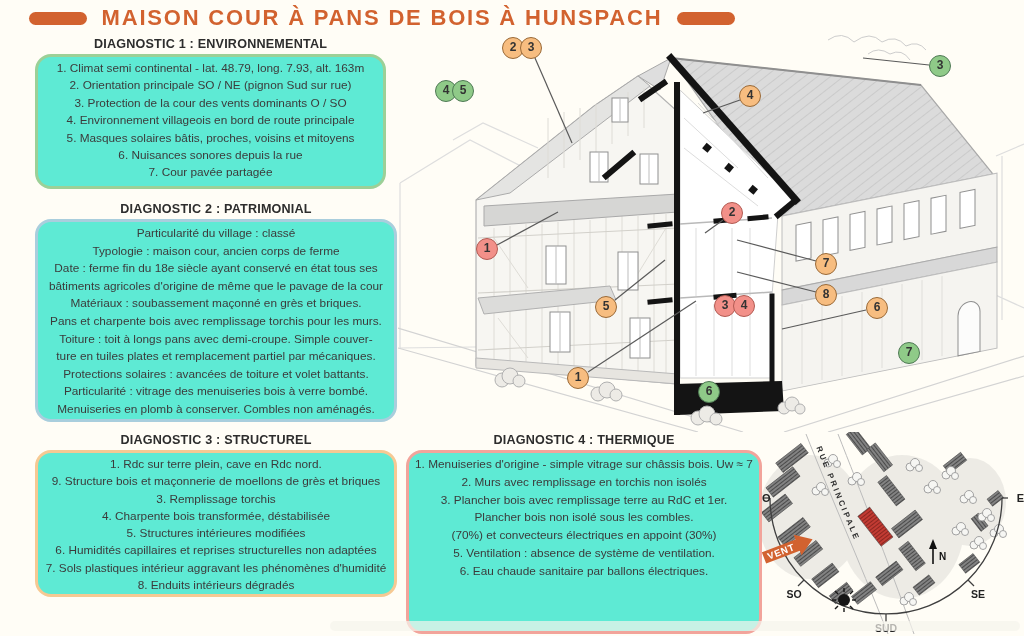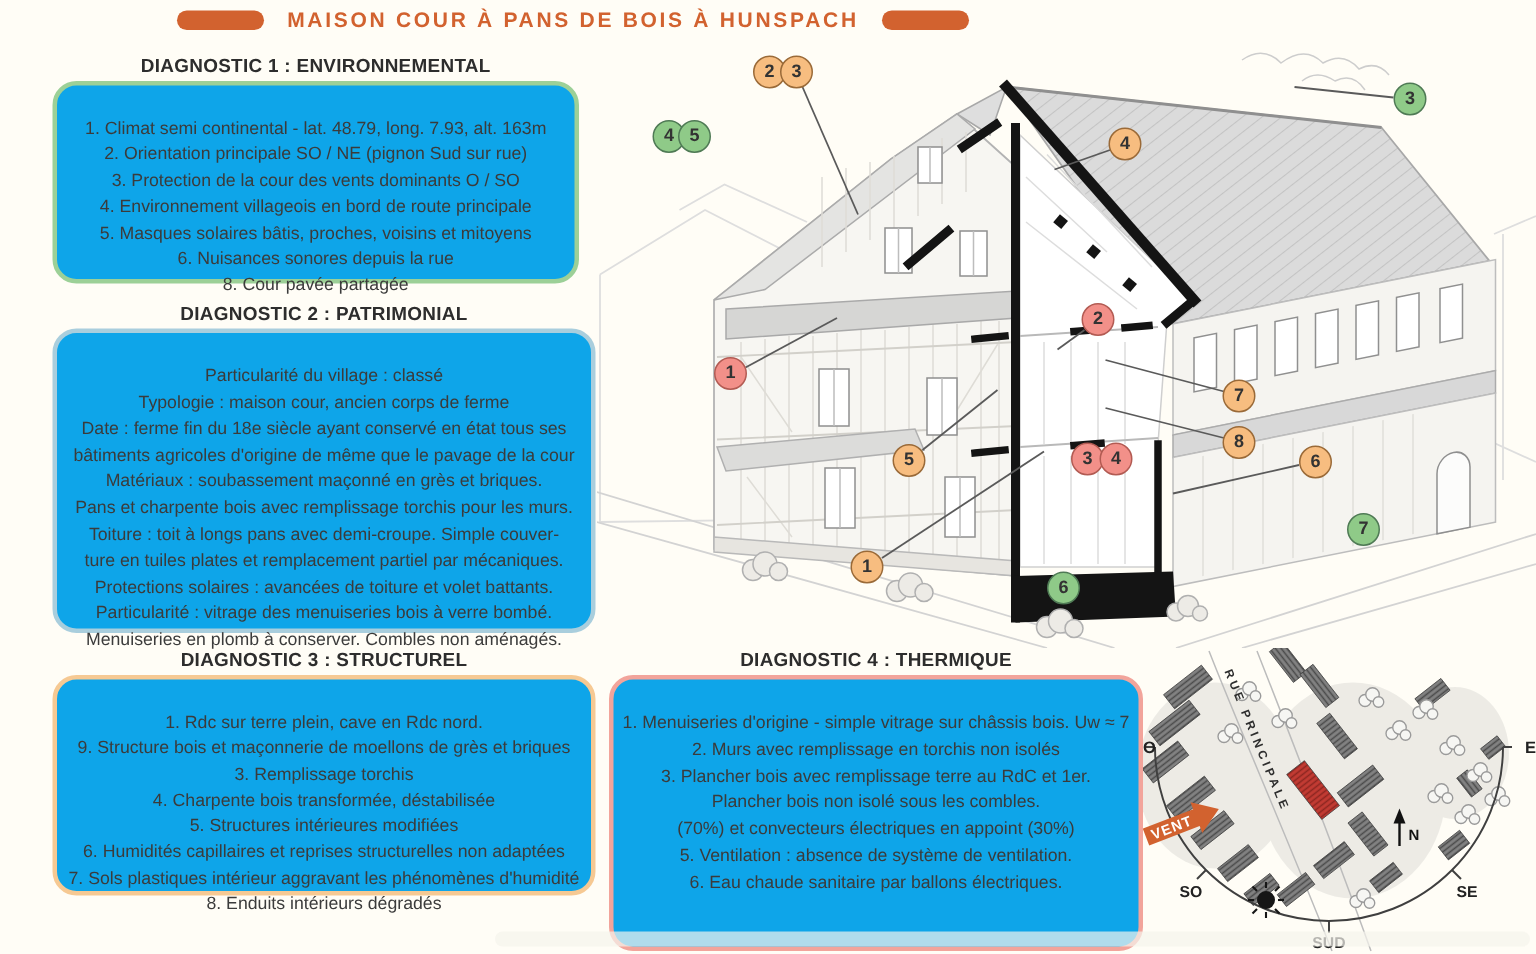--- a/index.html
+++ b/index.html
@@ -1,25 +1,25 @@
 <!DOCTYPE html>
 <html><head>
 <meta charset="utf-8">
 <style>
   html,body{margin:0;padding:0}
   body{width:1024px;height:636px;position:relative;overflow:hidden;
        background:#fffdf6;font-family:"Liberation Sans",sans-serif}
   .hdr{position:absolute;left:12px;top:5px;width:740px;display:flex;
        align-items:center;justify-content:center;gap:15px}
   .dash{width:58px;height:13px;border-radius:7px;background:#d2622f}
-  .ttl{color:#d2622f;font-weight:bold;font-size:14px;letter-spacing:1.8px;white-space:nowrap}
+  .ttl{color:#d2622f;font-weight:bold;font-size:22px;letter-spacing:1.8px;white-space:nowrap}
   .diag{position:absolute;text-align:center}
   .diag h3{margin:0 0 3px 0;font-size:12.6px;line-height:14px;color:#2d2d2d;letter-spacing:.2px}
-  .bx{border:3px solid;border-radius:16px;box-sizing:border-box;padding:20px 4px;
-      font-size:11.8px;color:#3b3b3b;background:#0ea5e9}
+  .bx{border:3px solid;border-radius:16px;box-sizing:border-box;padding:3px 4px;
+      font-size:11.8px;color:#3b3b3b;background:#5eead4}
   .bx div{white-space:nowrap}
   .bx1{border-color:#9cd097}.bx1 div{line-height:17.4px}
   .bx2{border-color:#a9cedd}.bx2 div{line-height:17.6px}
   .bx3{border-color:#f6c993}.bx3 div{line-height:17.3px}
   .bx4{border-color:#f2a49b}.bx4 div{line-height:17.8px}
   #house{position:absolute;left:398px;top:28px;width:626px;height:404px}
   #map{position:absolute;left:762px;top:432px;width:262px;height:204px}
   .cc{position:absolute;width:22px;height:22px;border-radius:50%;box-sizing:border-box;
       border:1.6px solid;font-weight:bold;font-size:12px;line-height:19px;
       text-align:center;color:#333}
@@ -38,21 +38,21 @@
 
 <div class="diag" style="left:35px;top:37px;width:351px">
   <h3>DIAGNOSTIC 1 : ENVIRONNEMENTAL</h3>
   <div class="bx bx1" style="height:135px">
     <div>1. Climat semi continental - lat. 48.79, long. 7.93, alt. 163m</div>
     <div>2. Orientation principale SO / NE (pignon Sud sur rue)</div>
     <div>3. Protection de la cour des vents dominants O / SO</div>
     <div>4. Environnement villageois en bord de route principale</div>
     <div>5. Masques solaires bâtis, proches, voisins et mitoyens</div>
     <div>6. Nuisances sonores depuis la rue</div>
-    <div>8. Cour pavée partagée</div>
+    <div>7. Cour pavée partagée</div>
   </div>
 </div>
 
 <div class="diag" style="left:35px;top:202px;width:362px">
   <h3>DIAGNOSTIC 2 : PATRIMONIAL</h3>
   <div class="bx bx2" style="height:203px">
     <div>Particularité du village : classé</div>
     <div>Typologie : maison cour, ancien corps de ferme</div>
     <div>Date : ferme fin du 18e siècle ayant conservé en état tous ses</div>
     <div>bâtiments agricoles d'origine de même que le pavage de la cour</div>

